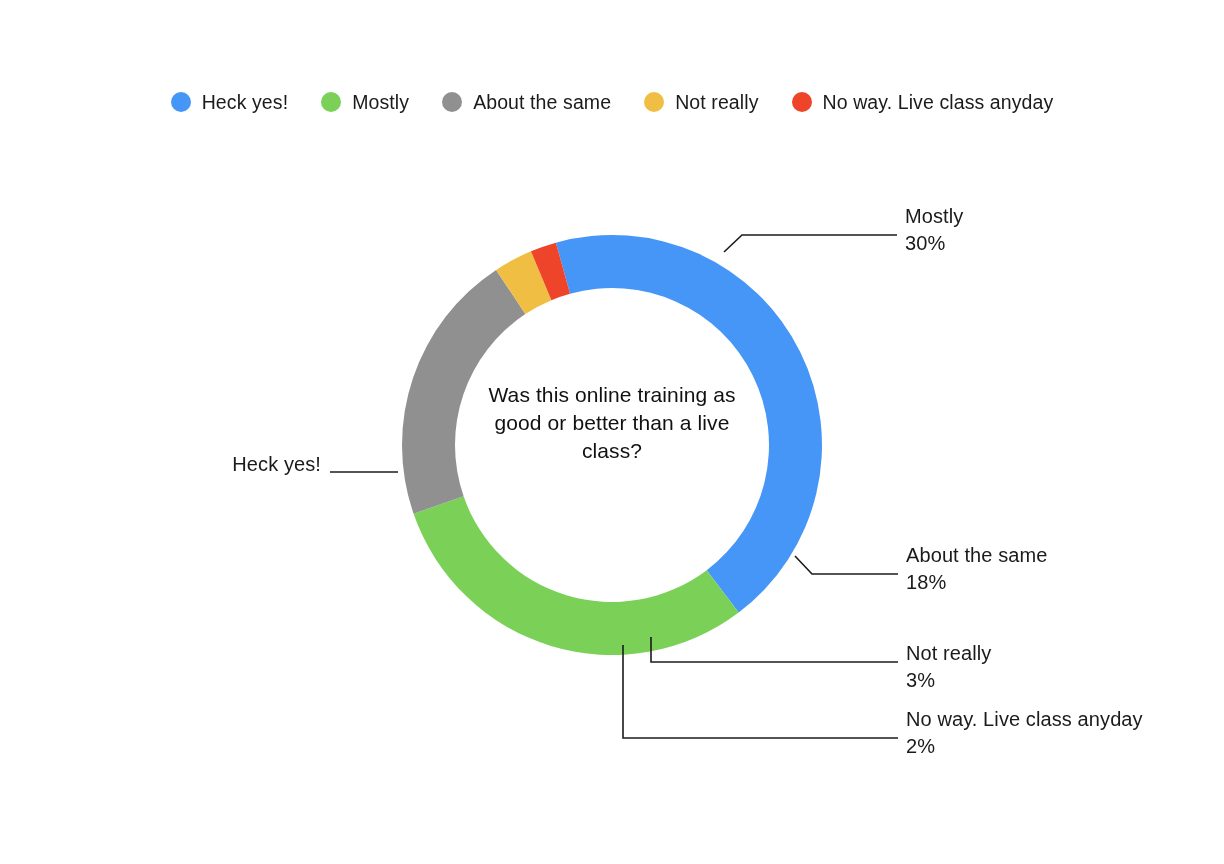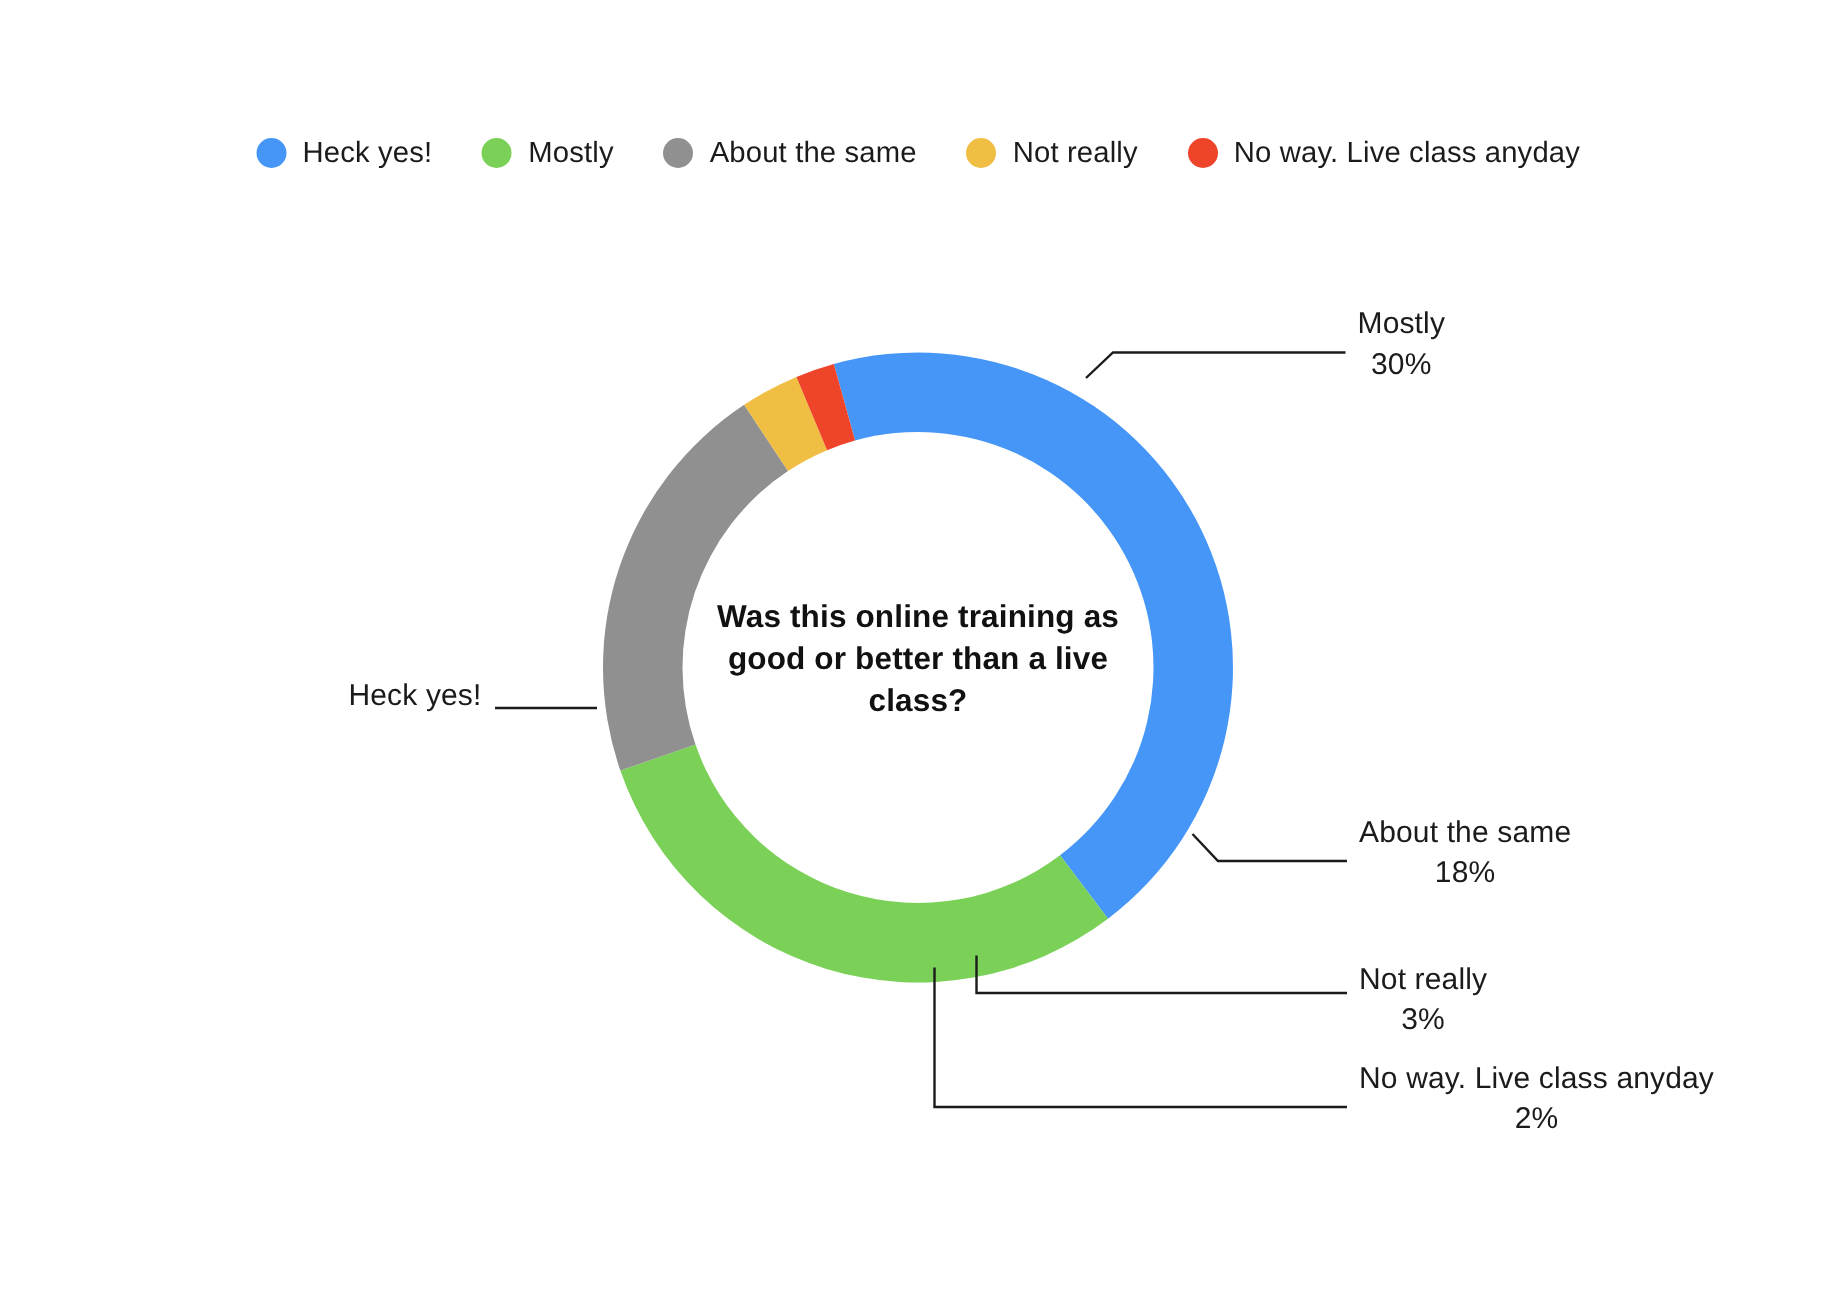--- a/index.html
+++ b/index.html
@@ -65,39 +65,39 @@
   
   .callout {
     position: absolute;
     font-size: 20px;
     line-height: 27px;
     color: #1b1b1b;
     white-space: nowrap;
     letter-spacing: 0.1px;
   }
   .callout .c-name { display: block; }
-  .callout .c-value { display: block; text-align: center; }
+  .callout .c-value { display: block; }
   .callout.align-right { text-align: right; }
 
   #callout-mostly      { left: 905px; top: 203px; }
   #callout-heck-yes    { left: 49px;  top: 451px; width: 272px; }
   #callout-about-same  { left: 906px; top: 542px; }
   #callout-not-really  { left: 906px; top: 640px; }
   #callout-no-way      { left: 906px; top: 706px; }
 
   
   .center-text {
     position: absolute;
     left: 462px;
-    top: 398px;
+    top: 381px;
     width: 300px;
     text-align: center;
     font-size: 21px;
     line-height: 28px;
-    font-weight: bold;
+    font-weight: normal;
     color: #111111;
     letter-spacing: 0.1px;
   }
 </style>
 </head>
 <body>
 
 <div id="chart-root">
 
   <div class="legend">

